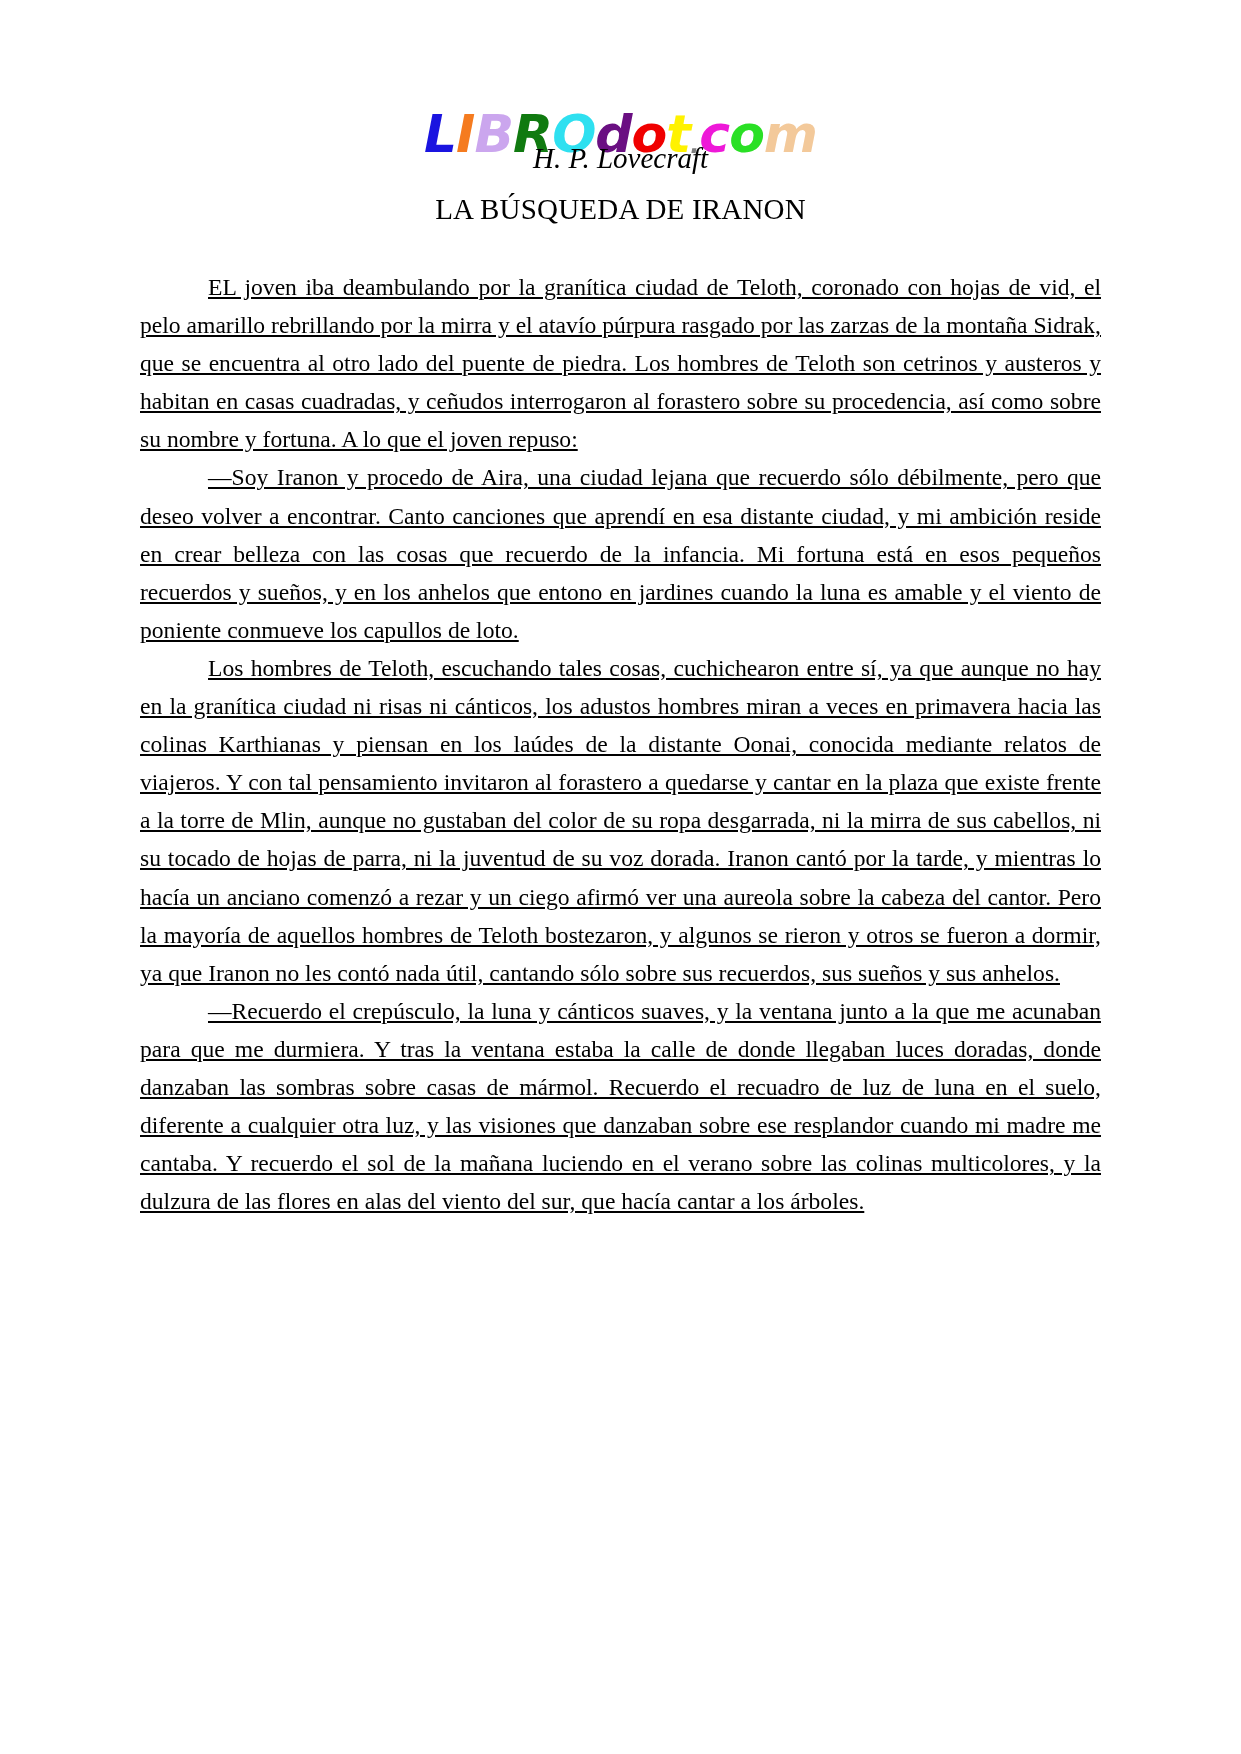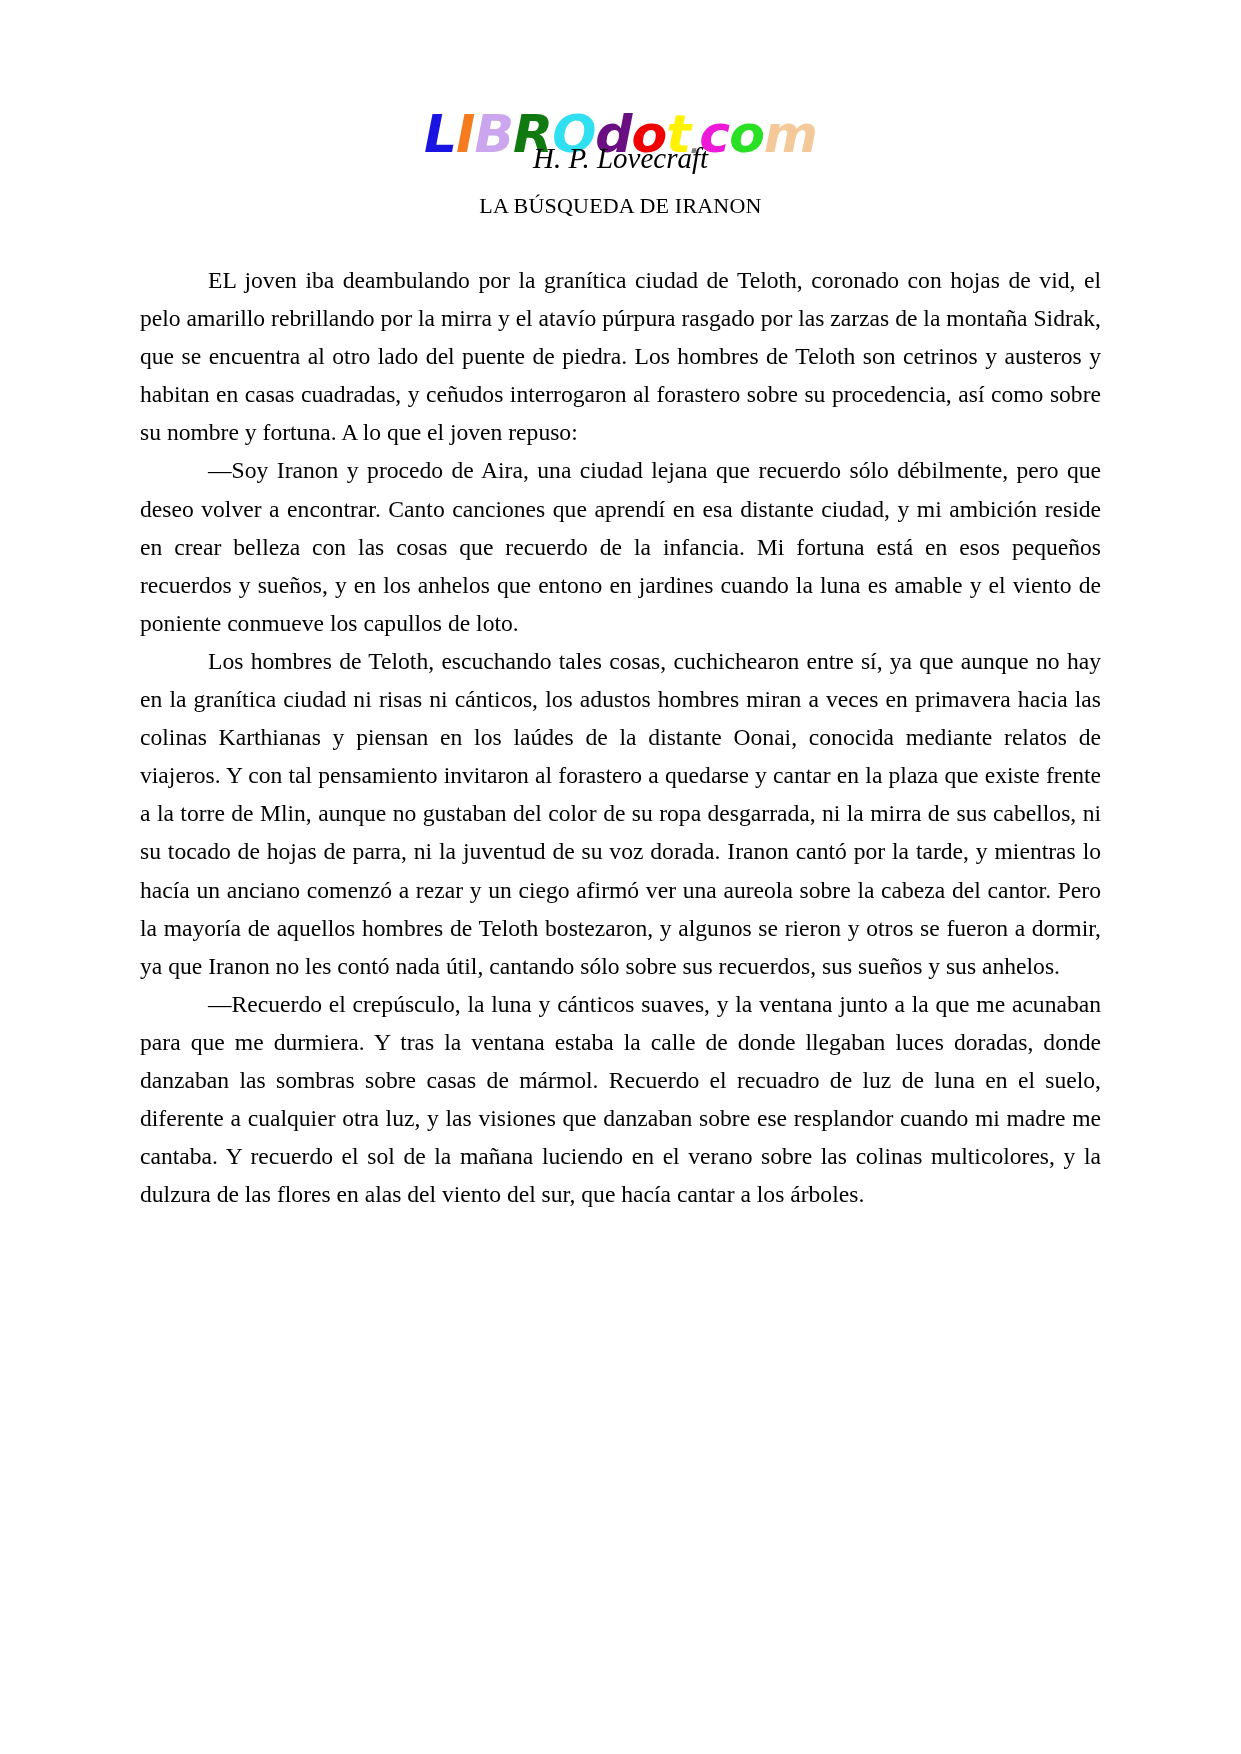--- a/index.html
+++ b/index.html
@@ -52,38 +52,39 @@
   
   .byline {
     text-align: center;
     font-style: italic;
     font-size: 29px;
     line-height: 1;
     margin-top: 36px;
   }
   .doc-title {
     text-align: center;
-    font-size: 22px;
+    font-size: 29px;
     line-height: 1;
     margin-top: 22px;
     letter-spacing: 0.2px;
   }
 
   
   .body-text {
     margin-top: 44px;
   }
   .body-text p {
     margin: 0;
     text-align: justify;
     text-justify: inter-word;
     font-size: 23.6px;
     line-height: 38.1px;
     text-indent: 68px;
     hyphens: none;
+    text-decoration: underline;
   }
 </style>
 </head>
 <body>
 
 <div class="page">
 
   <div class="logo-wrap">
     <div class="logo"><span style="color: rgb(26, 20, 224);">L</span><span style="color: rgb(245, 123, 31);">I</span><span style="color: rgb(203, 166, 238);">B</span><span style="color: rgb(16, 122, 16);">R</span><span style="color: rgb(46, 224, 240);">O</span><span style="color: rgb(106, 15, 130);">d</span><span style="color: rgb(240, 0, 0);">o</span><span style="color: rgb(255, 242, 0);">t</span><span class="ch-dot" style="color: rgb(125, 125, 125);">.</span><span style="color: rgb(238, 24, 216);">c</span><span style="color: rgb(42, 224, 37);">o</span><span style="color: rgb(243, 201, 154);">m</span></div>
   </div>

